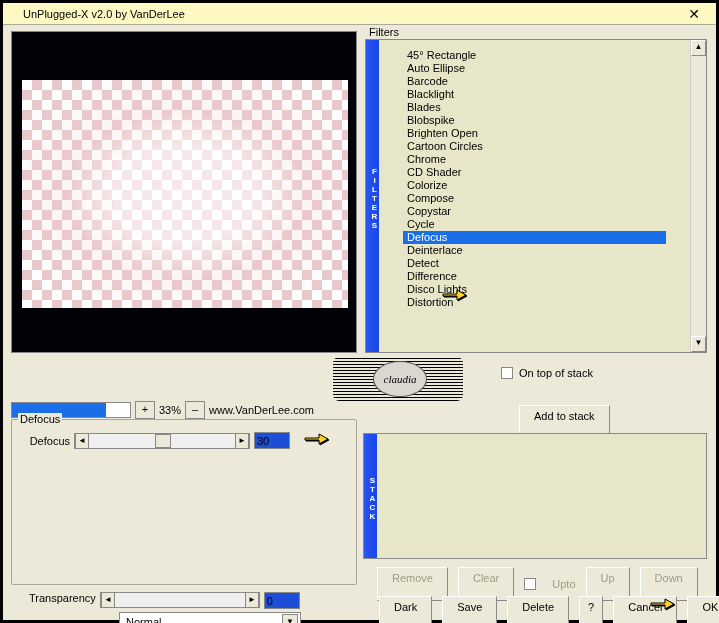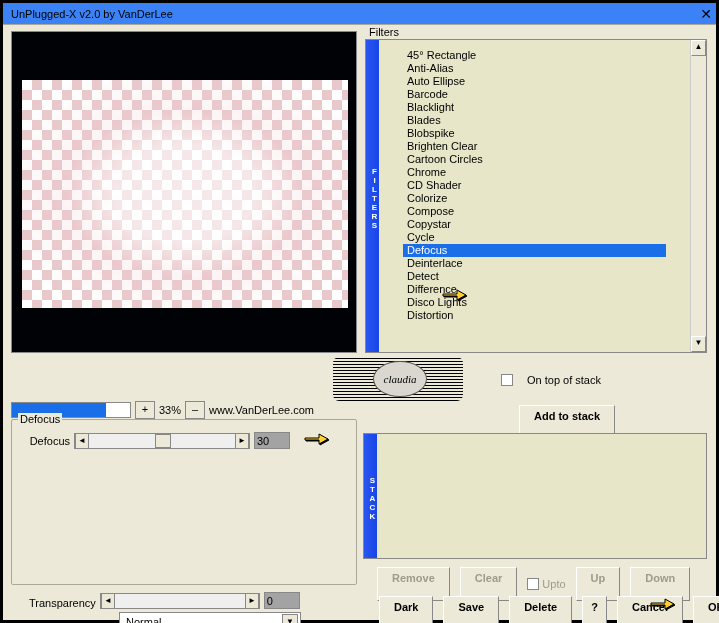--- a/index.html
+++ b/index.html
@@ -1,18 +1,18 @@
 <!DOCTYPE html>
 <html><head>
 <meta charset="utf-8">
 <style>
   * { box-sizing: border-box; font-family: Tahoma, Arial, sans-serif; font-size: 11px; }
   body { margin: 0; background: #fff; }
   .window { width: 719px; height: 623px; border: 3px solid #000; background: #ece9d8; position: relative; }
-  .titlebar { height: 22px; background: #3b82f6; border-bottom: 1px solid #aca899; display:flex; align-items:center; padding:0 4px; justify-content:space-between;}
+  .titlebar { height: 22px; background: #fef9c3; border-bottom: 1px solid #aca899; display:flex; align-items:center; padding:0 16px; justify-content:space-between;}
   .titlebar .title { font-weight:normal; padding-left:4px; }
   .close-x { font-family: Arial; font-size:14px; cursor:pointer; }
   .content { position:relative; width:100%; height:calc(100% - 22px); }
   .panel { position:absolute; }
   
   .preview-outer { left:8px; top:6px; width:346px; height:322px; border:1px solid #888; background:#000205; overflow:hidden;}
   .preview-inner { position:absolute; left:10px; top:48px; width:326px; height:228px;
     background:
       radial-gradient(ellipse 200px 140px at center, rgba(255,255,255,0.6) 0%, rgba(255,255,255,0.55) 35%, rgba(240,200,205,0.2) 60%, rgba(0,0,0,0) 100%),
       repeating-conic-gradient(#e9c8cb 0 25%, #fff 0 50%);
@@ -25,46 +25,46 @@
   .filters-list { flex:1; overflow:hidden; position:relative;}
   .filters-list ul { list-style:none; margin:8px; padding:1px 16px; }
   .filters-list li { padding:0 4px; line-height:13px; height:13px; cursor:pointer; white-space:nowrap;}
   .filters-list li.sel { background:#1a6fe8; color:#fff; }
   .scrollbar-v { width:16px; background:#ece9d8; border-left:1px solid #ccc; display:flex; flex-direction:column; justify-content:space-between;}
   .scroll-btn { height:16px; background:#ece9d8; border:1px solid #fff; border-right-color:#888; border-bottom-color:#888; text-align:center; line-height:12px; font-size:8px; cursor:pointer;}
   
   .logo-strip { left:330px; top:332px; width:130px; height:44px;
     background: repeating-linear-gradient(0deg,#000 0 1px, transparent 1px 3px); border-radius:6px;}
   .logo-oval{ position:absolute; left:40px; top:4px; width:54px; height:36px; background:#d9d7d0; border:1px solid #555; border-radius:50%; display:flex; align-items:center; justify-content:center; font-style:italic; font-family: 'Comic Sans MS', cursive; font-size:11px;}
-  .ontop { position:absolute; left:498px; top:342px; display:flex; align-items:center; gap:14px;margin-top:7px;}
+  .ontop { position:absolute; left:498px; top:342px; display:flex; align-items:center; gap:6px;}
   .chk { width:12px; height:12px; background:#fff; border:1px solid #888; display:inline-block;}
   
   .zoom-bar { left:8px; top:375px; width:346px; height:20px; display:flex; align-items:center; gap:4px;}
   .progress { flex:0 0 120px; height:16px; border:1px solid #888; background:#fff; position:relative; overflow:hidden;}
   .progress .fill{ position:absolute; left:0; top:0; height:100%; background:#1a6fe8;}
   .btn-sm { width:20px; height:18px; border:1px solid #888; background:#ece9d8; text-align:center; line-height:14px; cursor:pointer;}
   .link { color:#000; }
   
   .defocus-group { left:8px; top:394px; width:346px; height:166px; border:1px solid #aca899; border-radius:2px;}
   .defocus-label{ position:absolute; left:6px; top:-7px; background:#ece9d8; padding:0 2px;}
   .def-row{ position:absolute; left:6px; top:12px; display:flex; align-items:center; gap:4px;}
   .slider-h { width:176px; height:16px; border:1px solid #888; background:#efefef; display:flex; justify-content:space-between; align-items:center; position:relative;}
   .slider-h .arrow{ width:14px; height:100%; border:1px solid #888; border-top:none; border-bottom:none; background:#ece9d8; text-align:center; font-size:8px; line-height:14px; cursor:pointer;}
   .slider-h .thumb{ position:absolute; left:80px; top:0; width:16px; height:14px; background:#ece9d8; border:1px solid #888;}
-  .num-in { width:36px; height:17px; border:1px solid #888; background:#a3a3a3; padding:0 2px;}
+  .num-in { width:36px; height:17px; border:1px solid #888; background:#1d4ed8; padding:0 2px;}
   
   .addstack { position:absolute; left:516px; top:380px; }
-  .btn { display:inline-block; padding:2px 14px; height:34px; background:#ece9d8; border:1px solid #888; border-top-color:#fff; border-left-color:#fff; cursor:pointer; line-height:16px;font-weight:bold;}
+  .btn { display:inline-block; padding:2px 14px; height:34px; background:#ece9d8; border:1px solid #888; border-top-color:#fff; border-left-color:#fff; cursor:pointer; line-height:16px;}
   .btn.dis { color:#9e9c88; }
   
   .stack-area { left:360px; top:408px; width:344px; height:126px; border:1px solid #888; background:#e7e6c9; display:flex;}
   .stack-tab { width:13px; background: linear-gradient(90deg,#2a56f0,#1745e8); color:#fff; writing-mode: vertical-rl; text-orientation: upright; text-align:center; font-size:8px; padding-top:4px; font-weight:bold;}
   .stack-btns { position:absolute; left:374px; top:542px; display:flex; gap:10px; align-items:center;}
   
-  .trans-row { position:absolute; left:26px; top:567px; display:flex; align-items:flex-end; gap:4px;}
+  .trans-row { position:absolute; left:26px; top:567px; display:flex; align-items:flex-start; gap:4px;}
   .blend-row { position:absolute; left:116px; top:587px; }
   .select { display:inline-flex; align-items:center; justify-content:space-between; width:182px; height:20px; border:1px solid #888; background:#fff; padding:0 2px 0 6px;}
   .select .dd{ width:16px; height:16px; border:1px solid #888; background:#ece9d8; text-align:center; font-size:8px; line-height:14px;}
   
   .bottom-row { position:absolute; left:376px; top:571px; display:flex; gap:10px;}
   
   .hand { position:absolute; font-size:20px; transform: scaleX(-1) rotate(0deg); pointer-events:none;
    filter: drop-shadow(1px 1px 0 #000);}
   .hand.right { transform: none; }
   .hand svg { width:28px; height:20px; }
@@ -83,27 +83,26 @@
       <div class="preview-inner"></div>
     </div>
 
     <div class="panel filters-group">
       <span class="filters-label">Filters</span>
       <div class="filters-box">
         <div class="filters-tab">FILTERS</div>
         <div class="filters-list">
           <ul id="flist">
               <li>45° Rectangle</li>
-              <li>Anti-Alias</li>
               <li>Auto Ellipse</li>
               <li>Barcode</li>
               <li>Blacklight</li>
               <li>Blades</li>
               <li>Blobspike</li>
-              <li>Brighten Clear</li>
+              <li>Brighten Open</li>
               <li>Cartoon Circles</li>
               <li>Chrome</li>
               <li>CD Shader</li>
               <li>Colorize</li>
               <li>Compose</li>
               <li>Copystar</li>
               <li>Cycle</li>
               <li class="sel">Defocus</li>
               <li>Deinterlace</li>
               <li>Detect</li>
@@ -156,21 +155,21 @@
     </div>
 
     <div class="panel stack-area">
       <div class="stack-tab">STACK</div>
       <div style="flex:1"></div>
     </div>
 
     <div class="stack-btns">
       <span class="btn dis">Remove</span>
       <span class="btn dis">Clear</span>
-      <span style="display:inline-flex; align-items:center; gap:3px;">
+      <span style="display:inline-flex; align-items:center; gap:16px;">
         <span class="chk"></span>
         <span class="dis" style="color:#9e9c88">Upto</span>
       </span>
       <span class="btn dis">Up</span>
       <span class="btn dis">Down</span>
     </div>
 
     <div class="trans-row">
       <span>Transparency</span>
       <div class="slider-h" style="width:160px">

